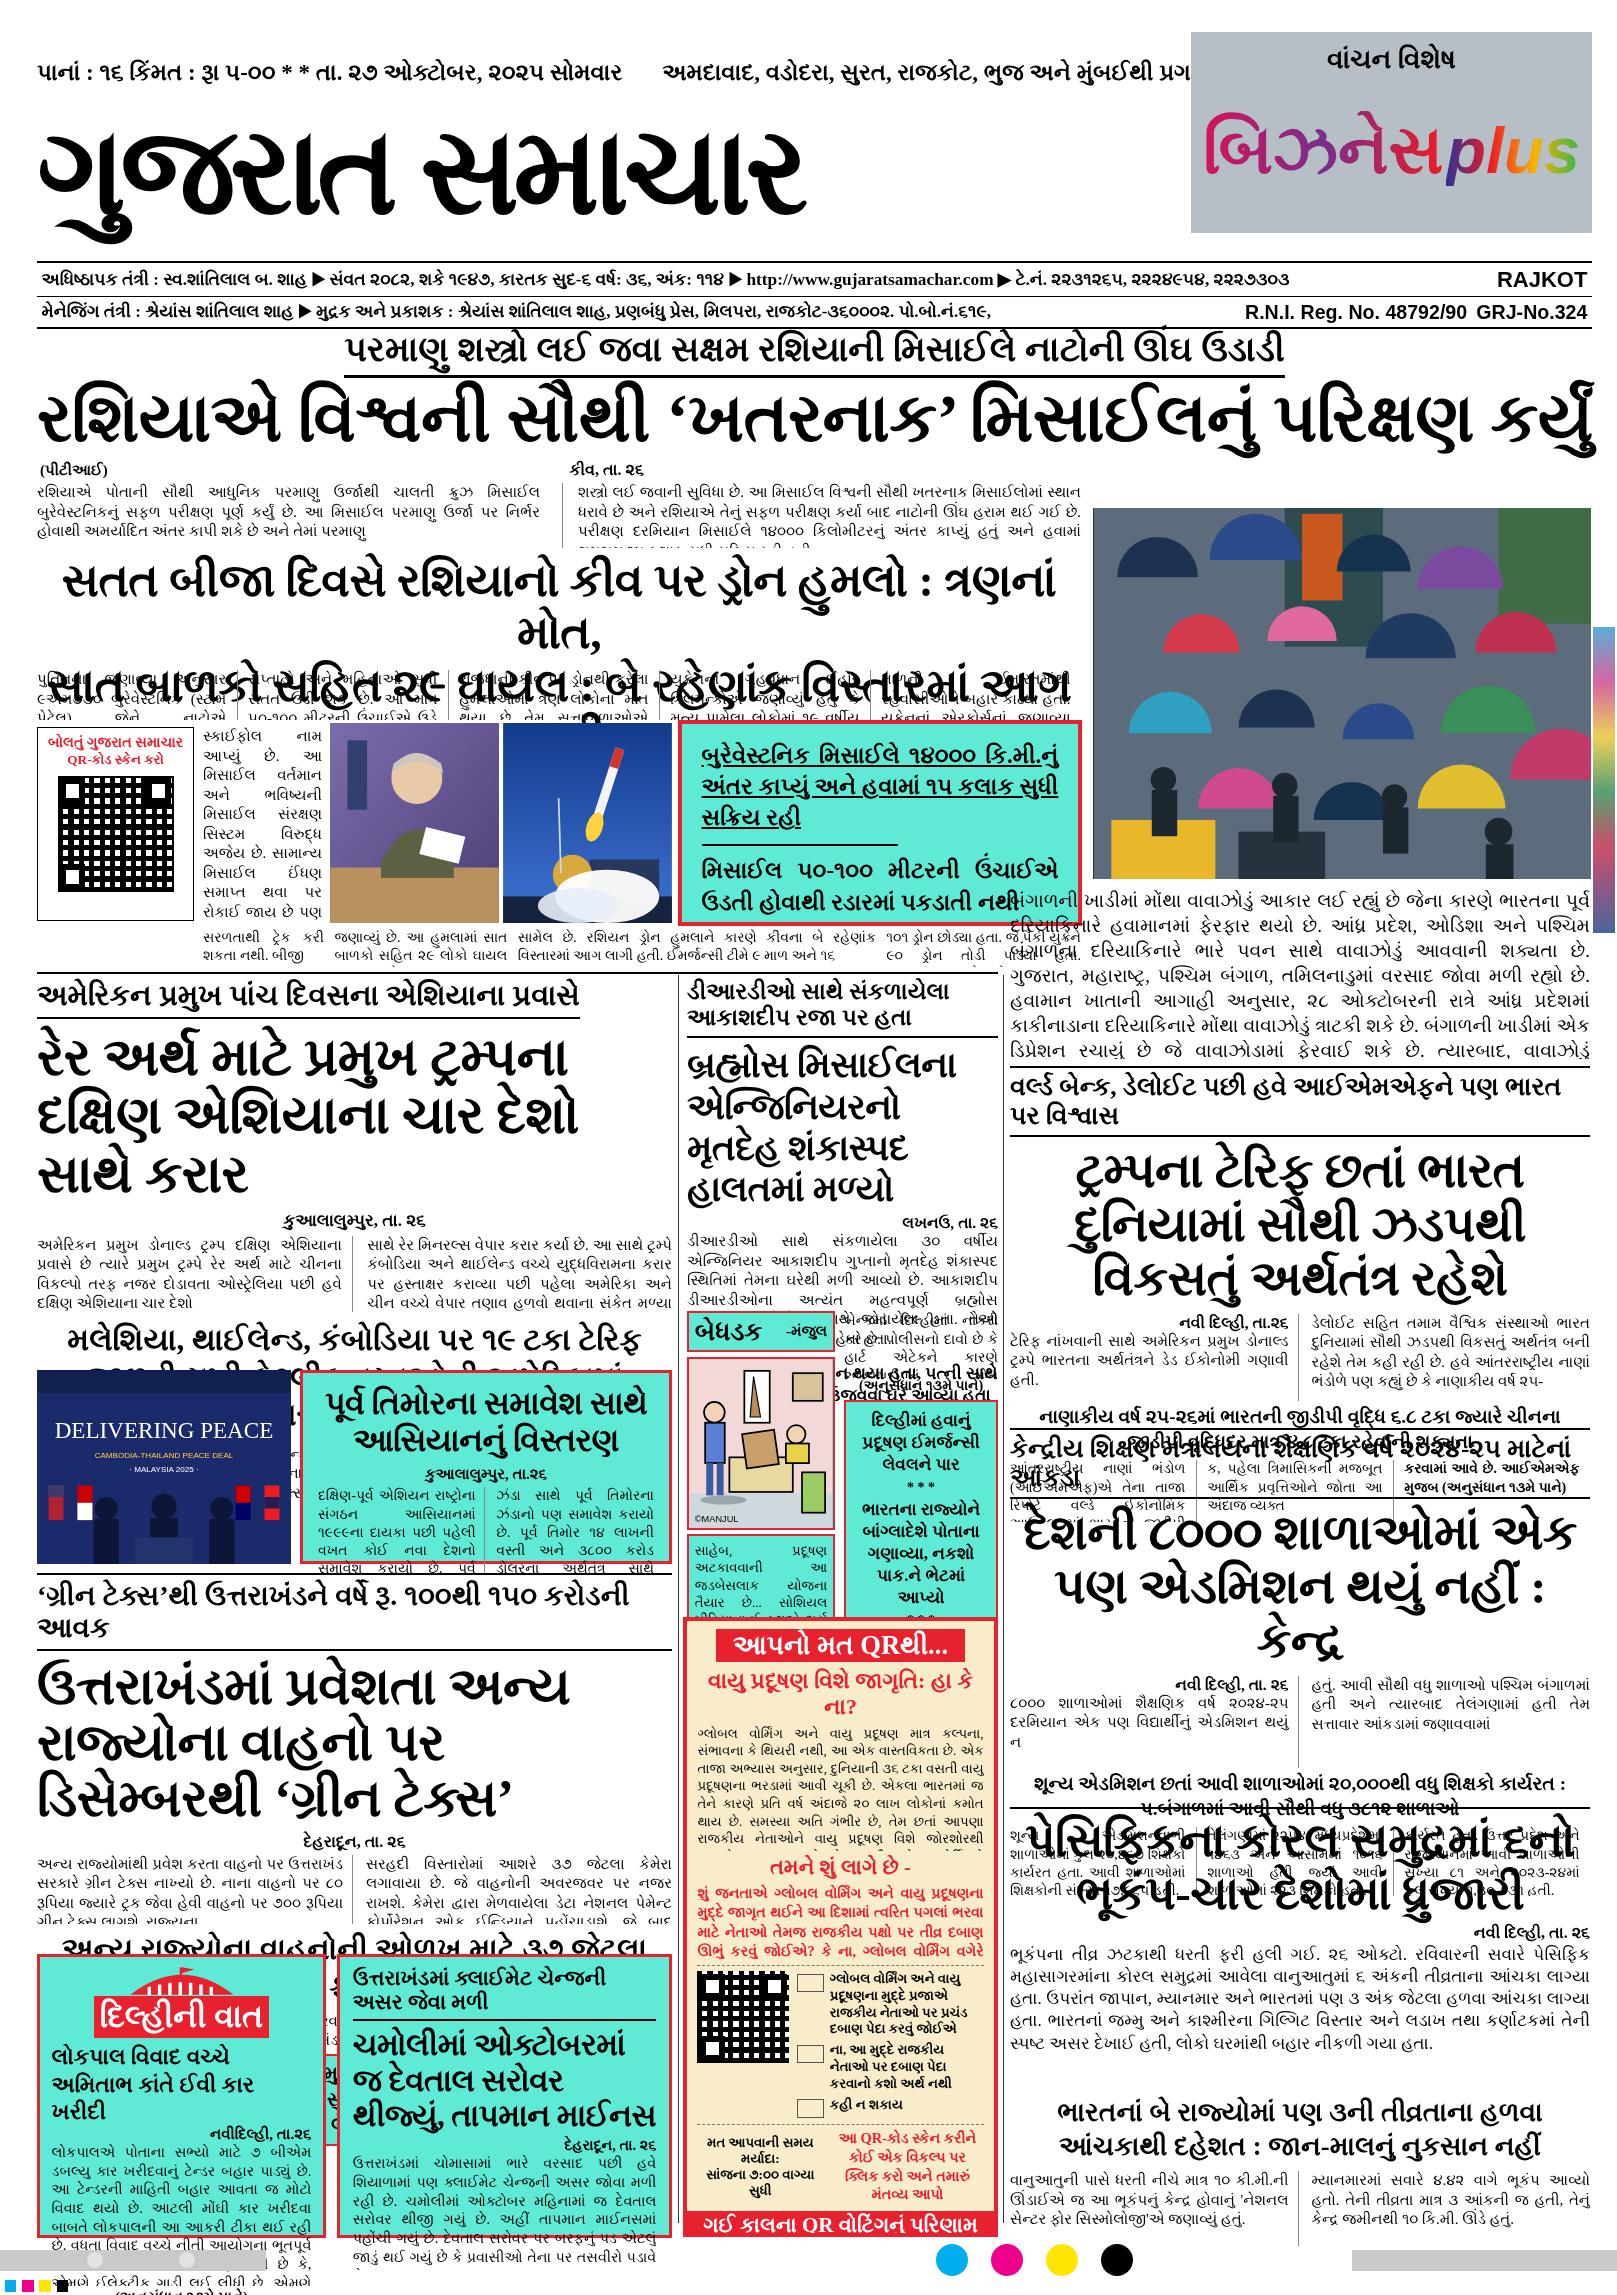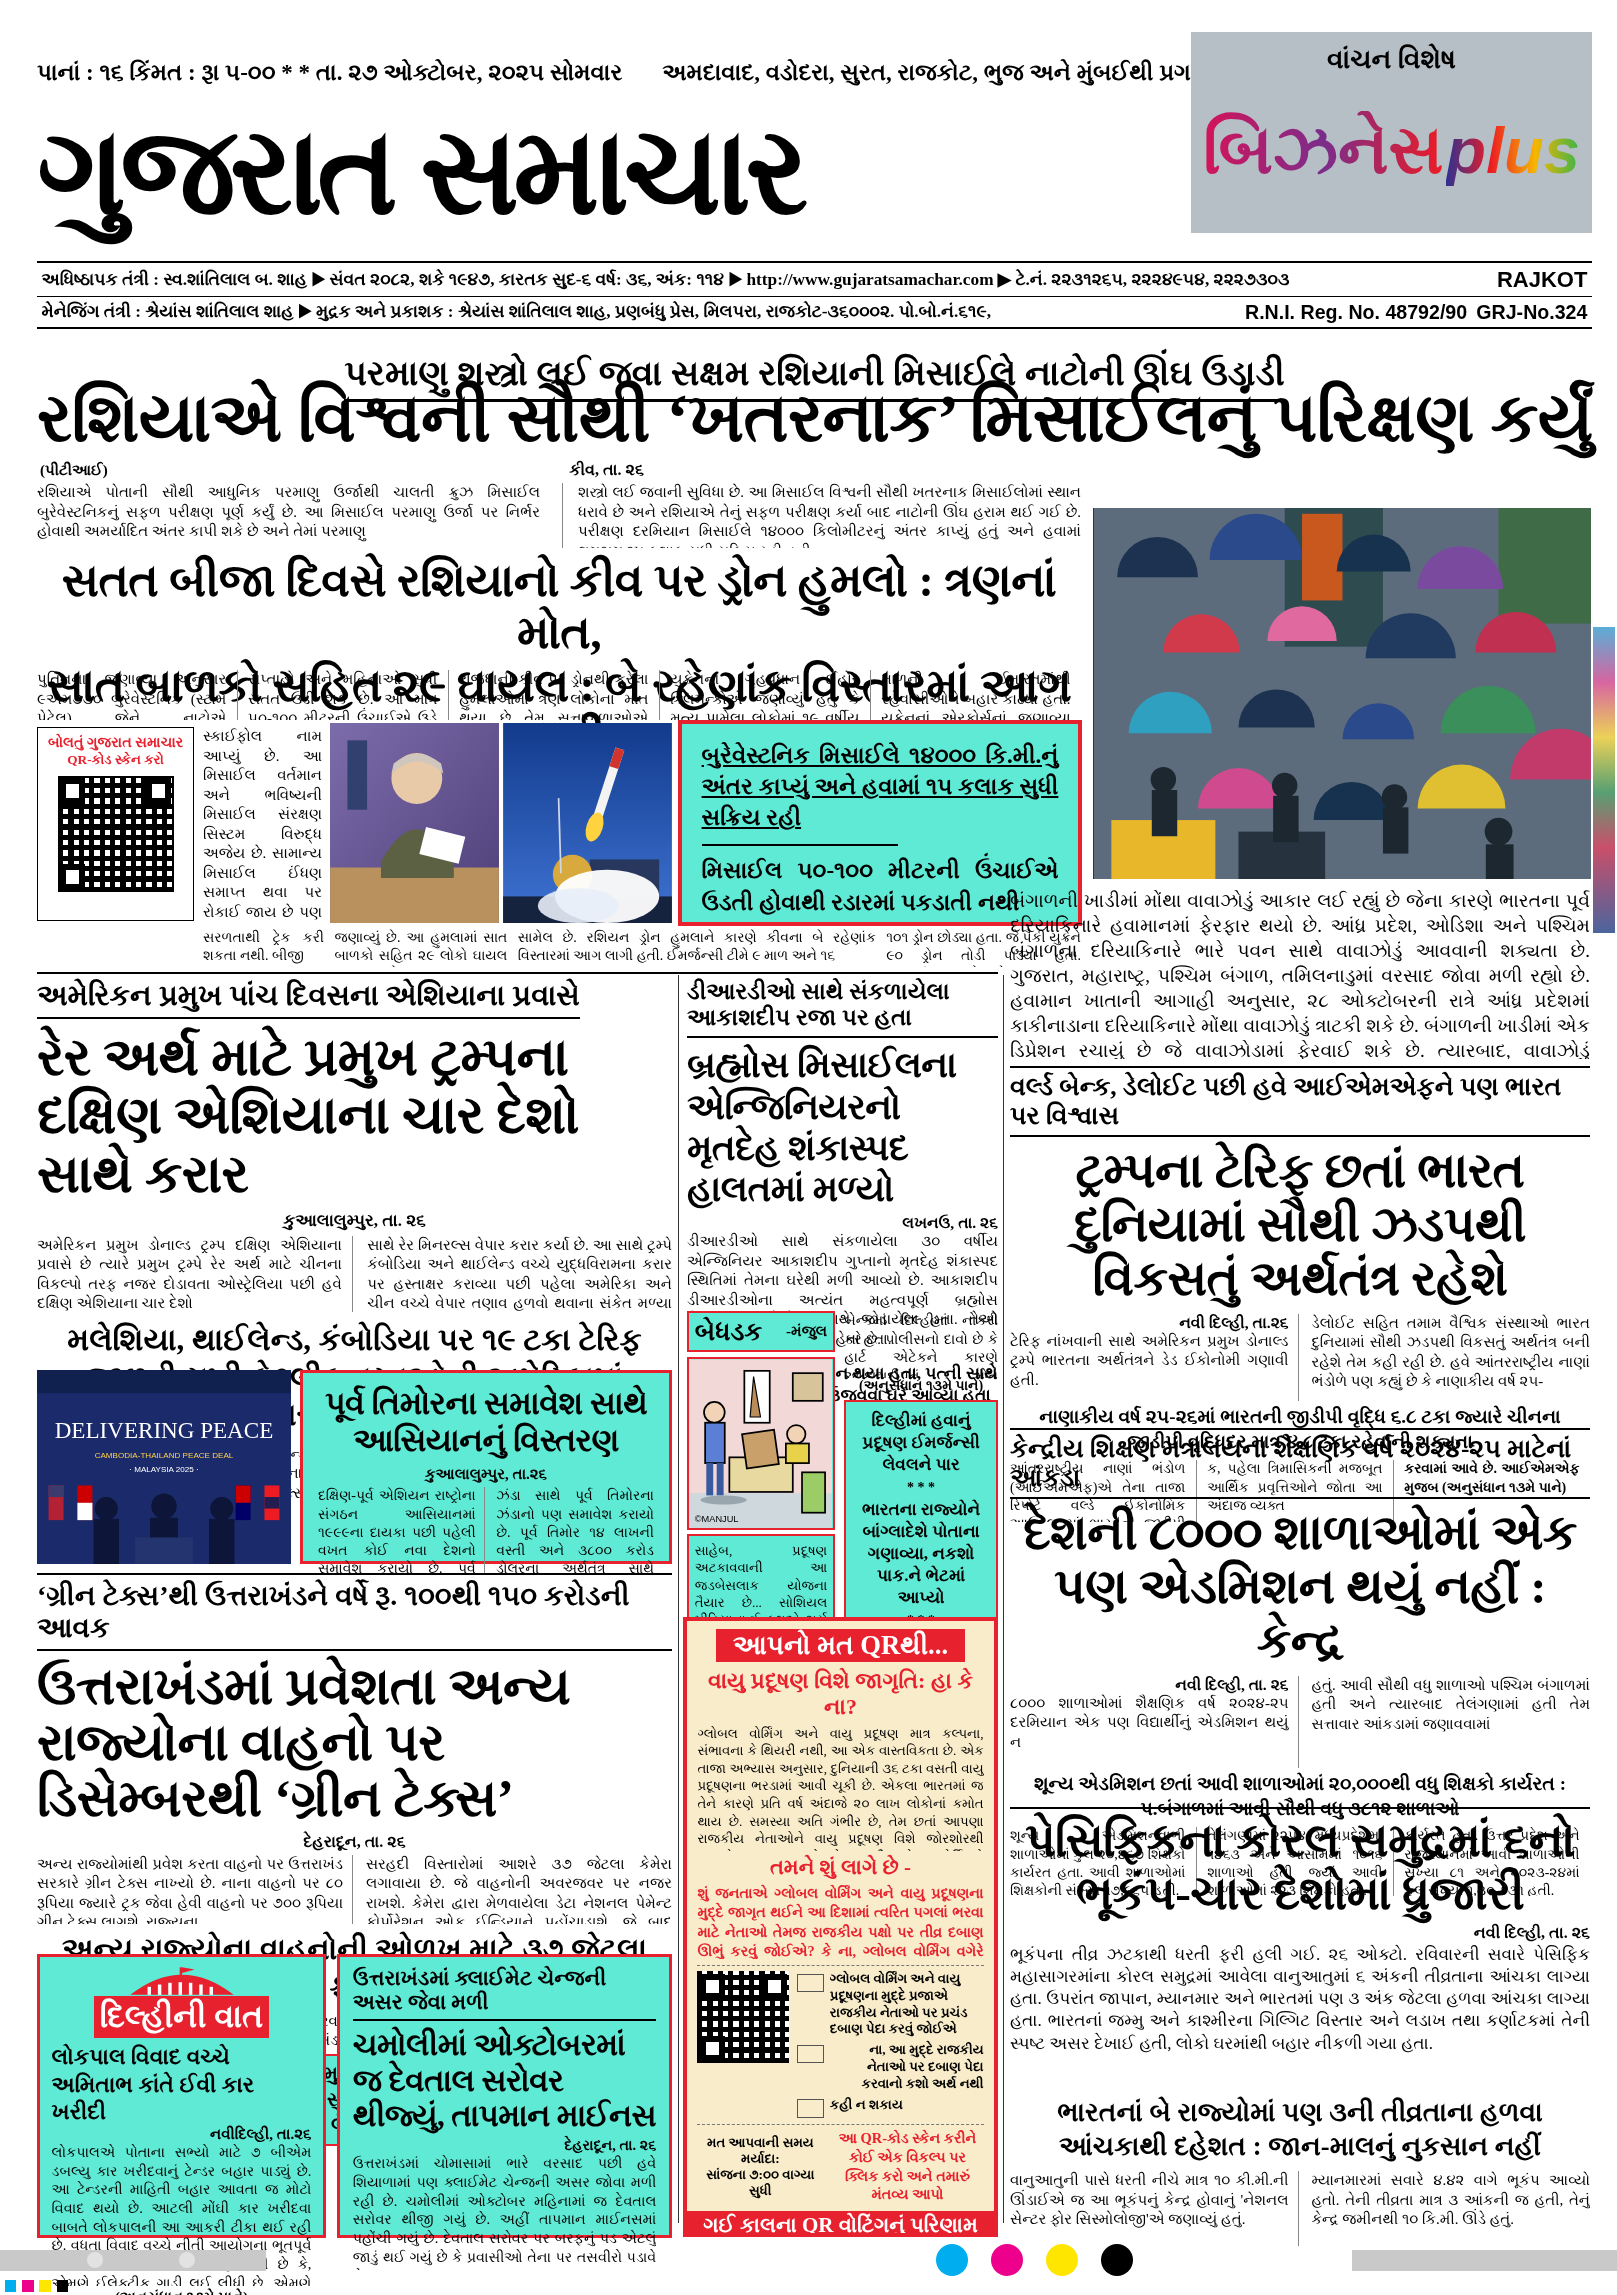--- a/index.html
+++ b/index.html
@@ -56,21 +56,21 @@
       <span class="b" style="font-size:17.3px;flex:1;">અધિષ્ઠાપક તંત્રી : સ્વ.શાંતિલાલ બ. શાહ ▶ સંવત ૨૦૮૨, શકે ૧૯૪૭, કારતક સુદ-૬ વર્ષ: ૩૬, અંક: ૧૧૪ ▶ http://www.gujaratsamachar.com ▶ ટે.નં. ૨૨૩૧૨૬૫, ૨૨૨૪૯૫૪, ૨૨૨૭૩૦૩</span>
       <span class="b" style="font-size:22px;font-family:'Liberation Sans',sans-serif;">RAJKOT</span>
     </div>
     <div style="display:flex;align-items:center;padding:3.5px 4.6px;gap:9.2px;">
       <span class="b" style="font-size:17.3px;flex:1;">મેનેજિંગ તંત્રી : શ્રેયાંસ શાંતિલાલ શાહ ▶ મુદ્રક અને પ્રકાશક : શ્રેયાંસ શાંતિલાલ શાહ, પ્રણબંધુ પ્રેસ, મિલપરા, રાજકોટ-૩૬૦૦૦૨. પો.બો.નં.૬૧૯,</span>
       <span class="b" style="font-size:19.6px;font-family:'Liberation Sans',sans-serif;">R.N.I. Reg. No. 48792/90</span>
       <span class="b" style="font-size:19.6px;font-family:'Liberation Sans',sans-serif;">GRJ-No.324</span>
     </div>
   </div>
 
-  <div class="abs ctr" style="left:37px;top:330px;width:1555px;margin-top:24px;">
+  <div class="abs ctr" style="left:37px;top:330px;width:1555px;">
     <span class="kicker" style="font-size:35px;">પરમાણુ શસ્ત્રો લઈ જવા સક્ષમ રશિયાની મિસાઈલે નાટોની ઊંઘ ઉડાડી</span>
   </div>
   <div class="abs ctr hl nowrap" style="left:37px;top:381px;width:1555px;font-size:68px;">રશિયાએ વિશ્વની સૌથી ‘ખતરનાક’ મિસાઈલનું પરિક્ષણ કર્યું</div>
 
   <span class="abs b" style="left:40px;top:462px;font-size:15px;">(પીટીઆઈ)</span>
   <span class="abs b ctr" style="left:520px;top:461px;width:173px;font-size:16px;">કીવ, તા. ૨૬</span>
   <div class="abs" style="left:37px;top:483px;width:1044px;height:65px;display:flex;gap:15px;">
     <div class="body-sm" style="flex:1;border-right:0.6px solid #888;padding-right:22px;">રશિયાએ પોતાની સૌથી આધુનિક પરમાણુ ઉર્જાથી ચાલતી ક્રુઝ મિસાઈલ બુરેવેસ્ટનિકનું સફળ પરીક્ષણ પૂર્ણ કર્યું છે. આ મિસાઈલ પરમાણુ ઉર્જા પર નિર્ભર હોવાથી અમર્યાદિત અંતર કાપી શકે છે અને તેમાં પરમાણુ</div>
     <div class="body-sm" style="flex:1;">શસ્ત્રો લઈ જવાની સુવિધા છે. આ મિસાઈલ વિશ્વની સૌથી ખતરનાક મિસાઈલોમાં સ્થાન ધરાવે છે અને રશિયાએ તેનું સફળ પરીક્ષણ કર્યા બાદ નાટોની ઊંઘ હરામ થઈ ગઈ છે. પરીક્ષણ દરમિયાન મિસાઈલે ૧૪૦૦૦ કિલોમીટરનું અંતર કાપ્યું હતું અને હવામાં લગભગ ૧૫ કલાક સુધી સક્રિય રહી હતી.</div>
   </div>
@@ -373,21 +373,21 @@
       <div class="qr" style="width:92px;height:92px;flex:0 0 auto;background-color:#fff;">
         <div class="f f1"></div>
           <div class="f f2"></div>
           <div class="f f3"></div>
       </div>
       <div style="flex:1;">
         <div style="display:flex;gap:5.8px;margin-bottom:4.6px;">
           <div class="chk"></div>
           <div class="b" style="font-size:13.3px;line-height:1.25;">ગ્લોબલ વોર્મિંગ અને વાયુ પ્રદૂષણના મુદ્દે પ્રજાએ રાજકીય નેતાઓ પર પ્રચંડ દબાણ પેદા કરવું જોઈએ</div>
         </div>
-        <div style="display:flex;gap:5.8px;margin-bottom:4.6px;text-align:right;">
+        <div style="display:flex;gap:5.8px;margin-bottom:4.6px;">
           <div class="chk"></div>
           <div class="b" style="font-size:13.3px;line-height:1.25;">ના, આ મુદ્દે રાજકીય નેતાઓ પર દબાણ પેદા કરવાનો કશો અર્થ નથી</div>
         </div>
         <div style="display:flex;gap:5.8px;">
           <div class="chk"></div>
           <div class="b" style="font-size:13.3px;line-height:1.25;">કહી ન શકાય</div>
         </div>
       </div>
     </div>
     <div class="dash" style="margin:5.8px 0 4.6px;"></div>

